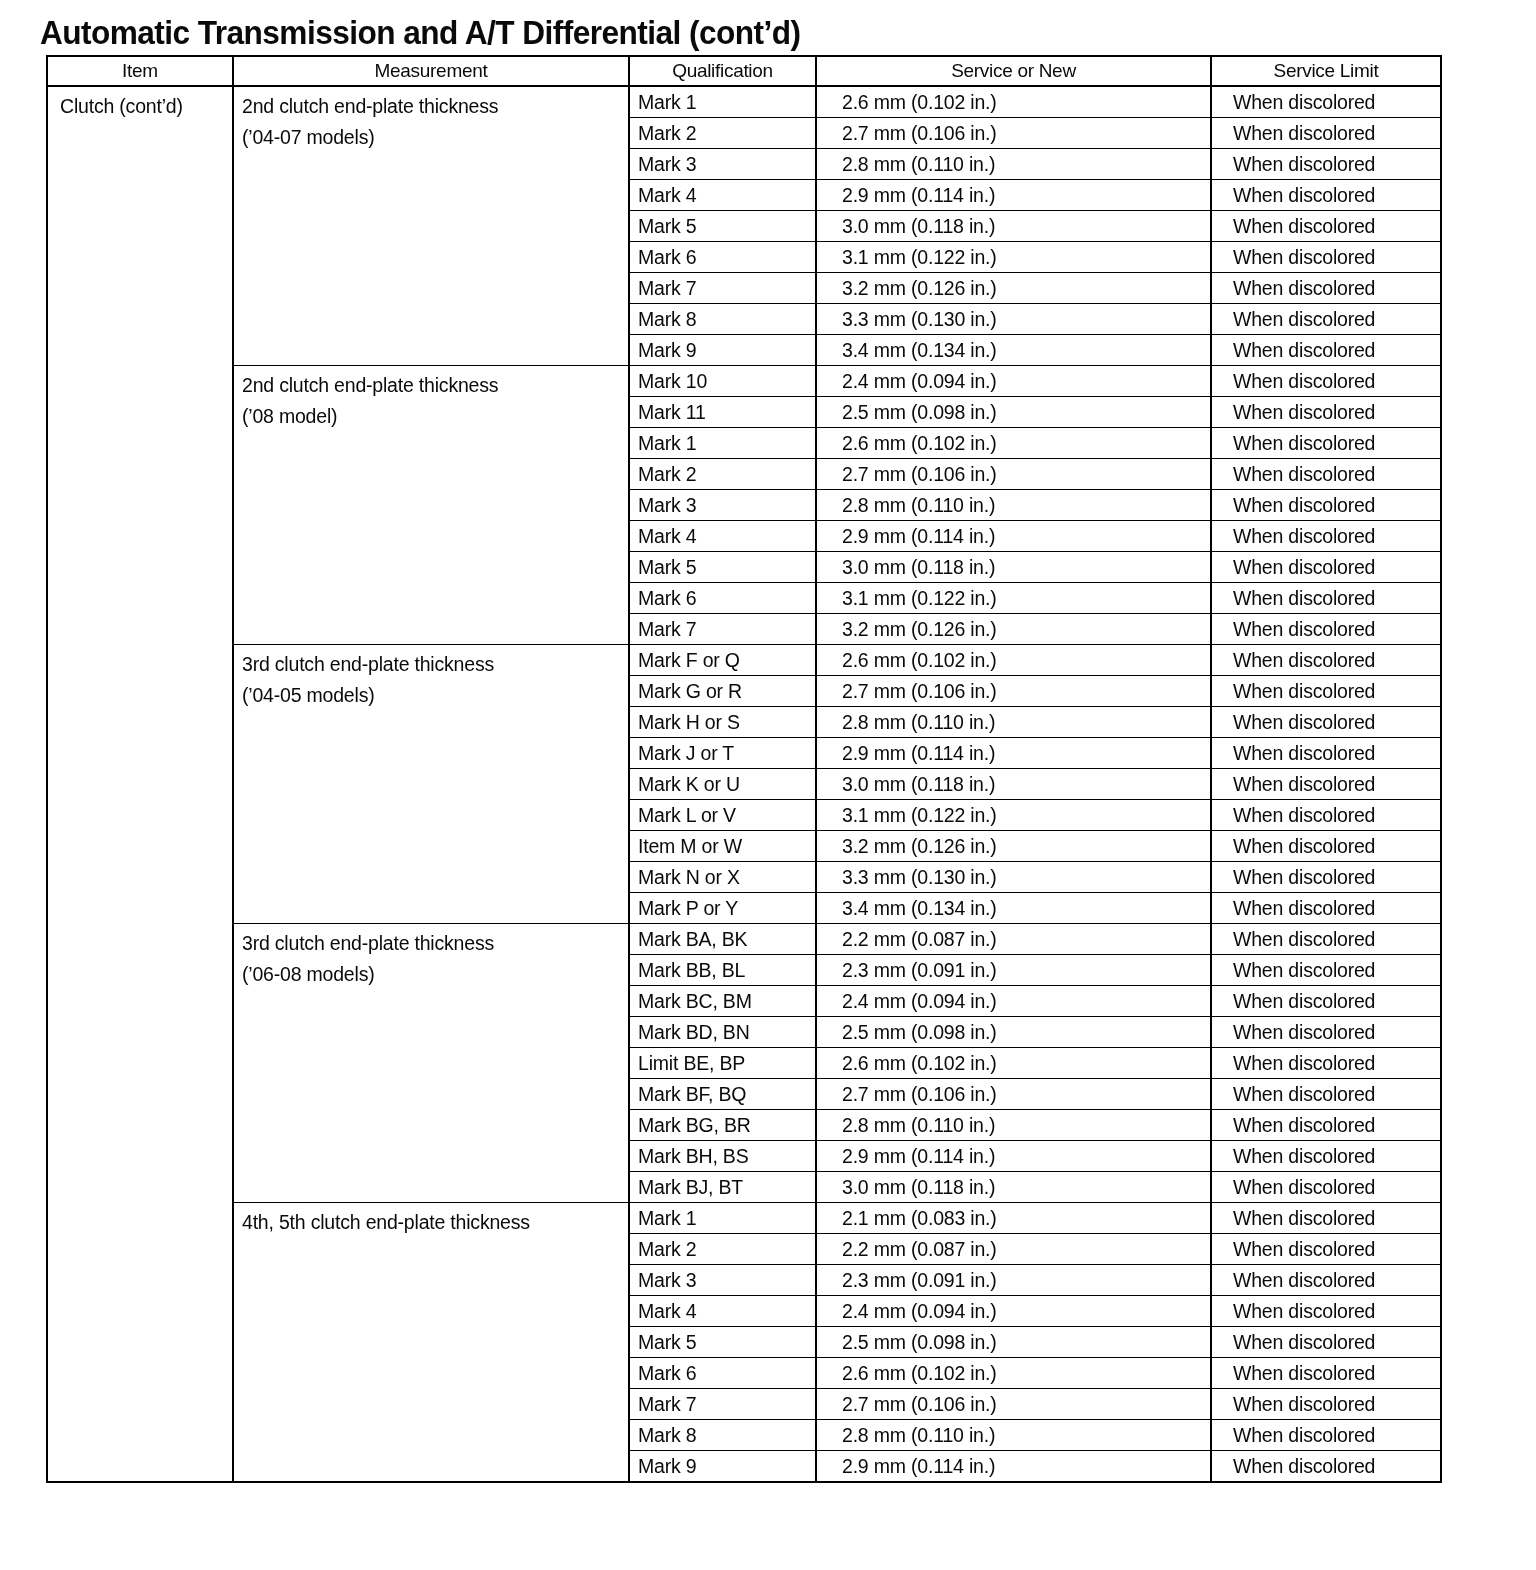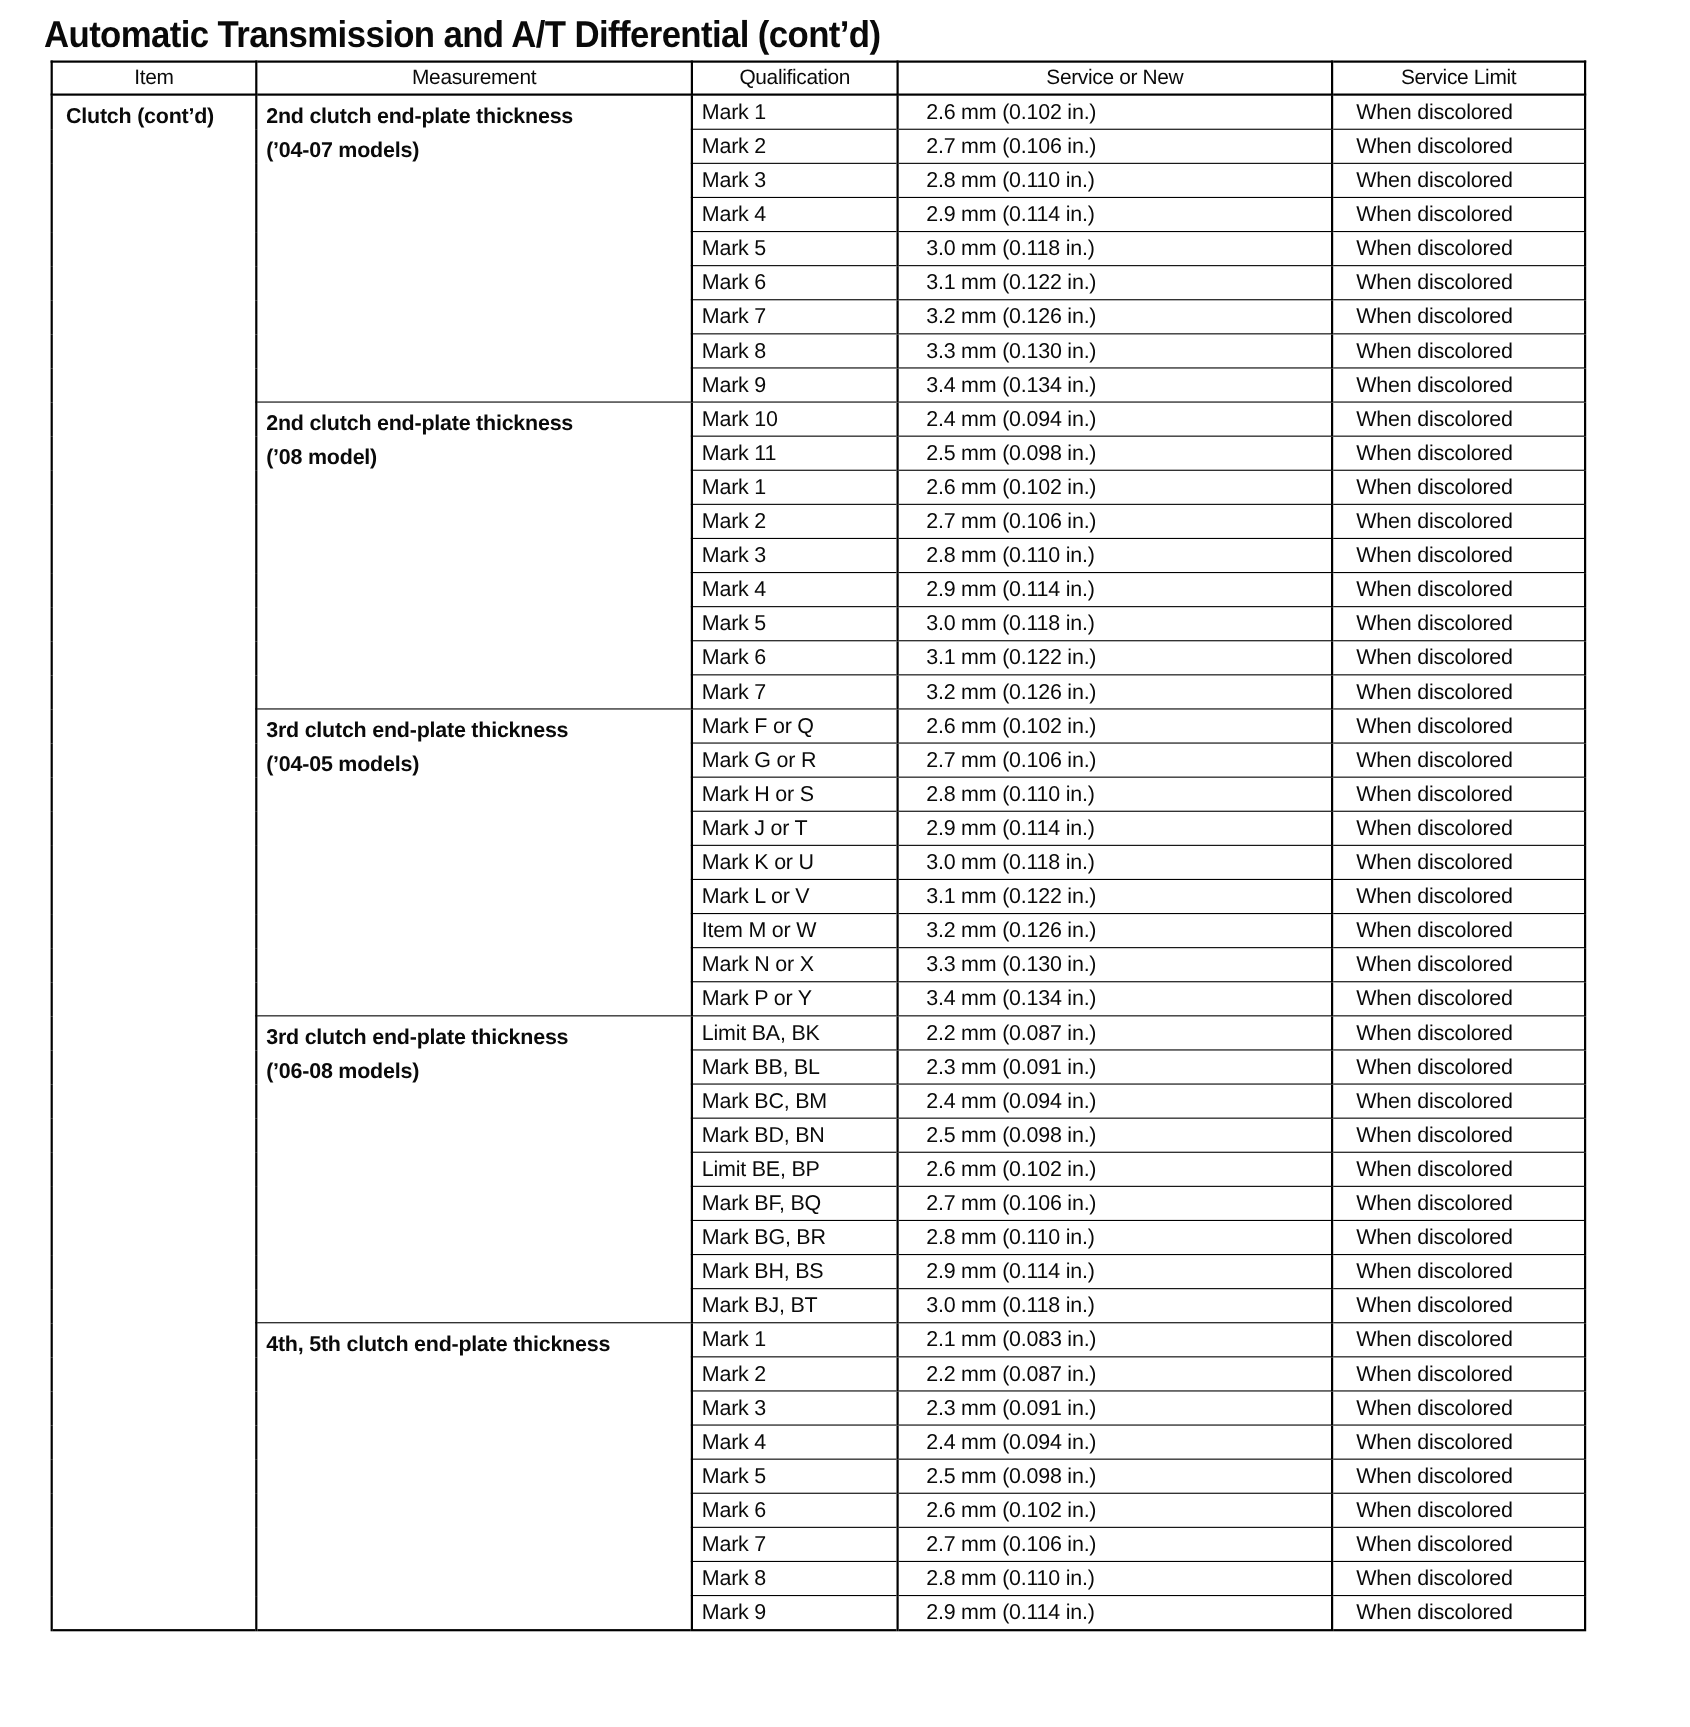--- a/index.html
+++ b/index.html
@@ -31,21 +31,21 @@
       font-size: 19px; text-align: center; padding: 0; letter-spacing: -0.3px;
     }
     .spec-table td {
       height: 30px; padding: 0 0 0 8px;
       font-size: 19.5px; letter-spacing: -0.2px;
       border-left: 2px solid #000; border-right: 2px solid #000;
       border-top: 1.5px solid #000; border-bottom: 1.5px solid #000;
       white-space: nowrap; vertical-align: middle;
     }
     .spec-table td.item-cell, .spec-table td.meas-cell {
-      vertical-align: top; padding-top: 4px; line-height: 31px; white-space: normal; font-weight: bold;
+      vertical-align: top; padding-top: 4px; line-height: 31px; white-space: normal;
     }
     .spec-table td.item-cell { padding-left: 12px; }
     .spec-table td.meas-cell { padding-left: 8px; margin-top: 18px; }
     .spec-table td.std-cell { padding-left: 25px; }
     .spec-table td.lim-cell { padding-left: 21px; }
     .meas-line { display: block; }
   </style>
 </head>
 <body>
 
@@ -215,21 +215,21 @@
       <tr>
         <td class="qual-cell">Mark P or Y</td>
         <td class="std-cell">3.4 mm (0.134 in.)</td>
         <td class="lim-cell">When discolored</td>
       </tr>
       <tr>
         <td class="meas-cell" rowspan="9">
           <span class="meas-line">3rd clutch end-plate thickness</span>
           <span class="meas-line">(’06-08 models)</span>
         </td>
-        <td class="qual-cell">Limit BA, BK</td>
+        <td class="qual-cell">Mark BA, BK</td>
         <td class="std-cell">2.2 mm (0.087 in.)</td>
         <td class="lim-cell">When discolored</td>
       </tr>
       <tr>
         <td class="qual-cell">Mark BB, BL</td>
         <td class="std-cell">2.3 mm (0.091 in.)</td>
         <td class="lim-cell">When discolored</td>
       </tr>
       <tr>
         <td class="qual-cell">Mark BC, BM</td>

